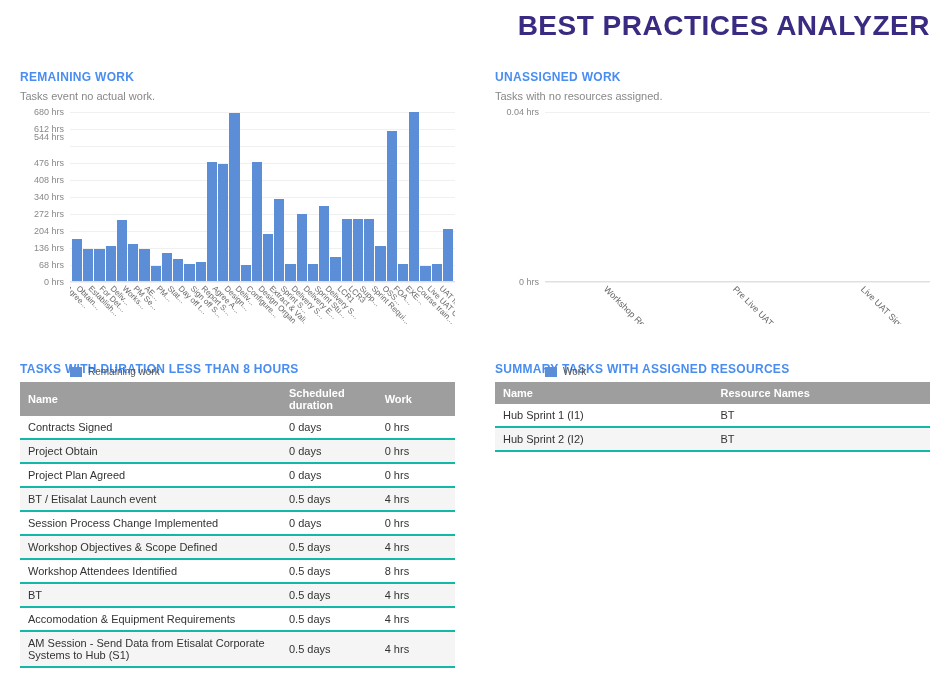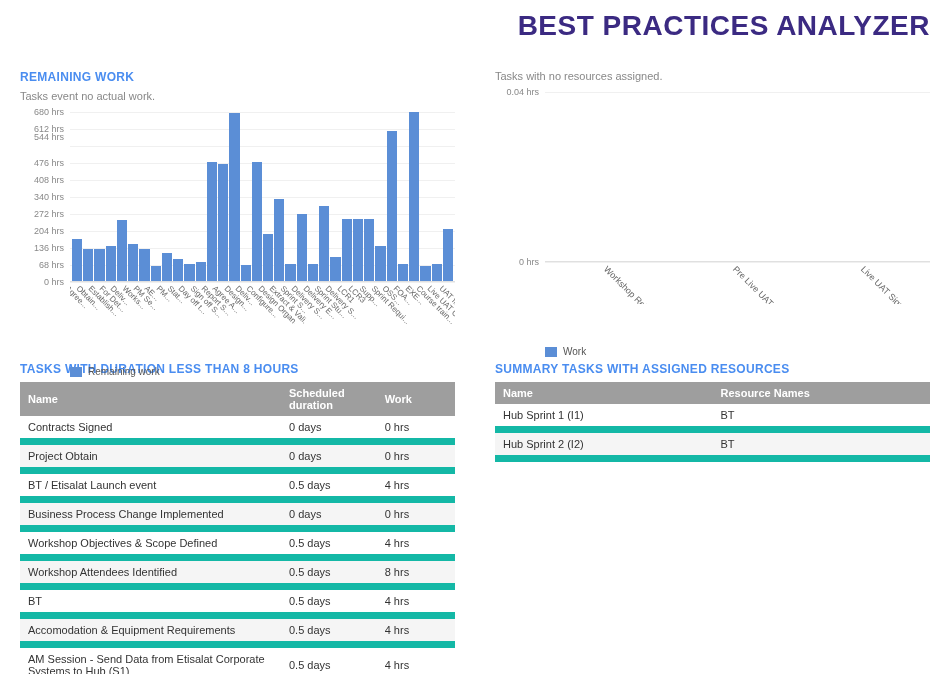--- a/index.html
+++ b/index.html
@@ -16,21 +16,21 @@
 .y-line { position: absolute; left: 50px; right: 0; height: 0; border-top: 1px solid #f0f0f0; }
 .bars { display: flex; align-items: flex-end; height: 100%; padding: 0 2px; gap: 1px; }
 .bar { flex: 1; background: #5b8ed6; min-width: 3px; }
 .x-labels { position: relative; height: 42px; margin-left: 50px; overflow: hidden; }
 .x-label { position: absolute; top: 2px; font-size: 8px; color: #666; transform-origin: top left; transform: rotate(45deg); white-space: nowrap; }
 .x-labels.sparse .x-label { font-size: 9px; }
 .legend { margin-top: 42px; margin-left: 50px; font-size: 10px; color: #555; display: flex; align-items: center; gap: 6px; }
 .legend .sw { width: 12px; height: 10px; background: #5b8ed6; display: inline-block; }
 table { width: 100%; border-collapse: collapse; font-size: 11px; }
 th { background: #9e9e9e; color: #fff; text-align: left; font-weight: bold; padding: 5px 8px; }
-td { padding: 5px 8px; color: #333; border-bottom: 7px solid #14b8a6; }
+td { padding: 5px 8px; color: #333; border-bottom: 2px solid #14b8a6; }
 tbody tr:nth-child(even) td { background: #f2f2f2; }
 tbody tr:nth-child(odd) td { background: #fff; }
 tbody tr:first-child td { background: #fff; }
 tbody tr:nth-child(2n) td { background: #f5f5f5; }
 .chart-body.empty { display: flex; align-items: flex-end; }
 </style>
 </head>
 <body>
 
 <div class="page-title">BEST PRACTICES ANALYZER</div>
@@ -142,20 +142,21 @@
           <div class="x-label" style="left: 97.0588%;">UAT final...</div>
         </div>
       <div class="legend">
         <span class="sw"></span>
         <span>Remaining work</span>
       </div>
     </div>
   </div>
 
   <div class="col">
+    <div class="section-title">UNASSIGNED WORK</div>
     <div class="section-sub">Tasks with no resources assigned.</div>
     <div class="chart">
       <div class="y-axis" id="yaxis-unassigned">
           <div class="y-tick" style="top: 170px;">0 hrs</div>
           <div class="y-tick" style="top: 0px;">0.04 hrs</div>
         </div>
       <div id="ylines-unassigned">
           <div class="y-line" style="top: 170px;"></div>
           <div class="y-line" style="top: 0px;"></div>
         </div>
@@ -196,26 +197,31 @@
             <td>Contracts Signed</td>
             <td>0 days</td>
             <td>0 hrs</td>
           </tr>
           <tr>
             <td>Project Obtain</td>
             <td>0 days</td>
             <td>0 hrs</td>
           </tr>
           <tr>
+            <td> Project Plan Agreed</td>
+            <td>0 days</td>
+            <td>0 hrs</td>
+          </tr>
+          <tr>
             <td>BT / Etisalat Launch event</td>
             <td>0.5 days</td>
             <td>4 hrs</td>
           </tr>
           <tr>
-            <td>Business Process Change Implemented</td>
+            <td>Session Process Change Implemented</td>
             <td>0 days</td>
             <td>0 hrs</td>
           </tr>
           <tr>
             <td>Workshop Objectives &amp; Scope Defined</td>
             <td>0.5 days</td>
             <td>4 hrs</td>
           </tr>
           <tr>
             <td>Workshop Attendees Identified</td>

